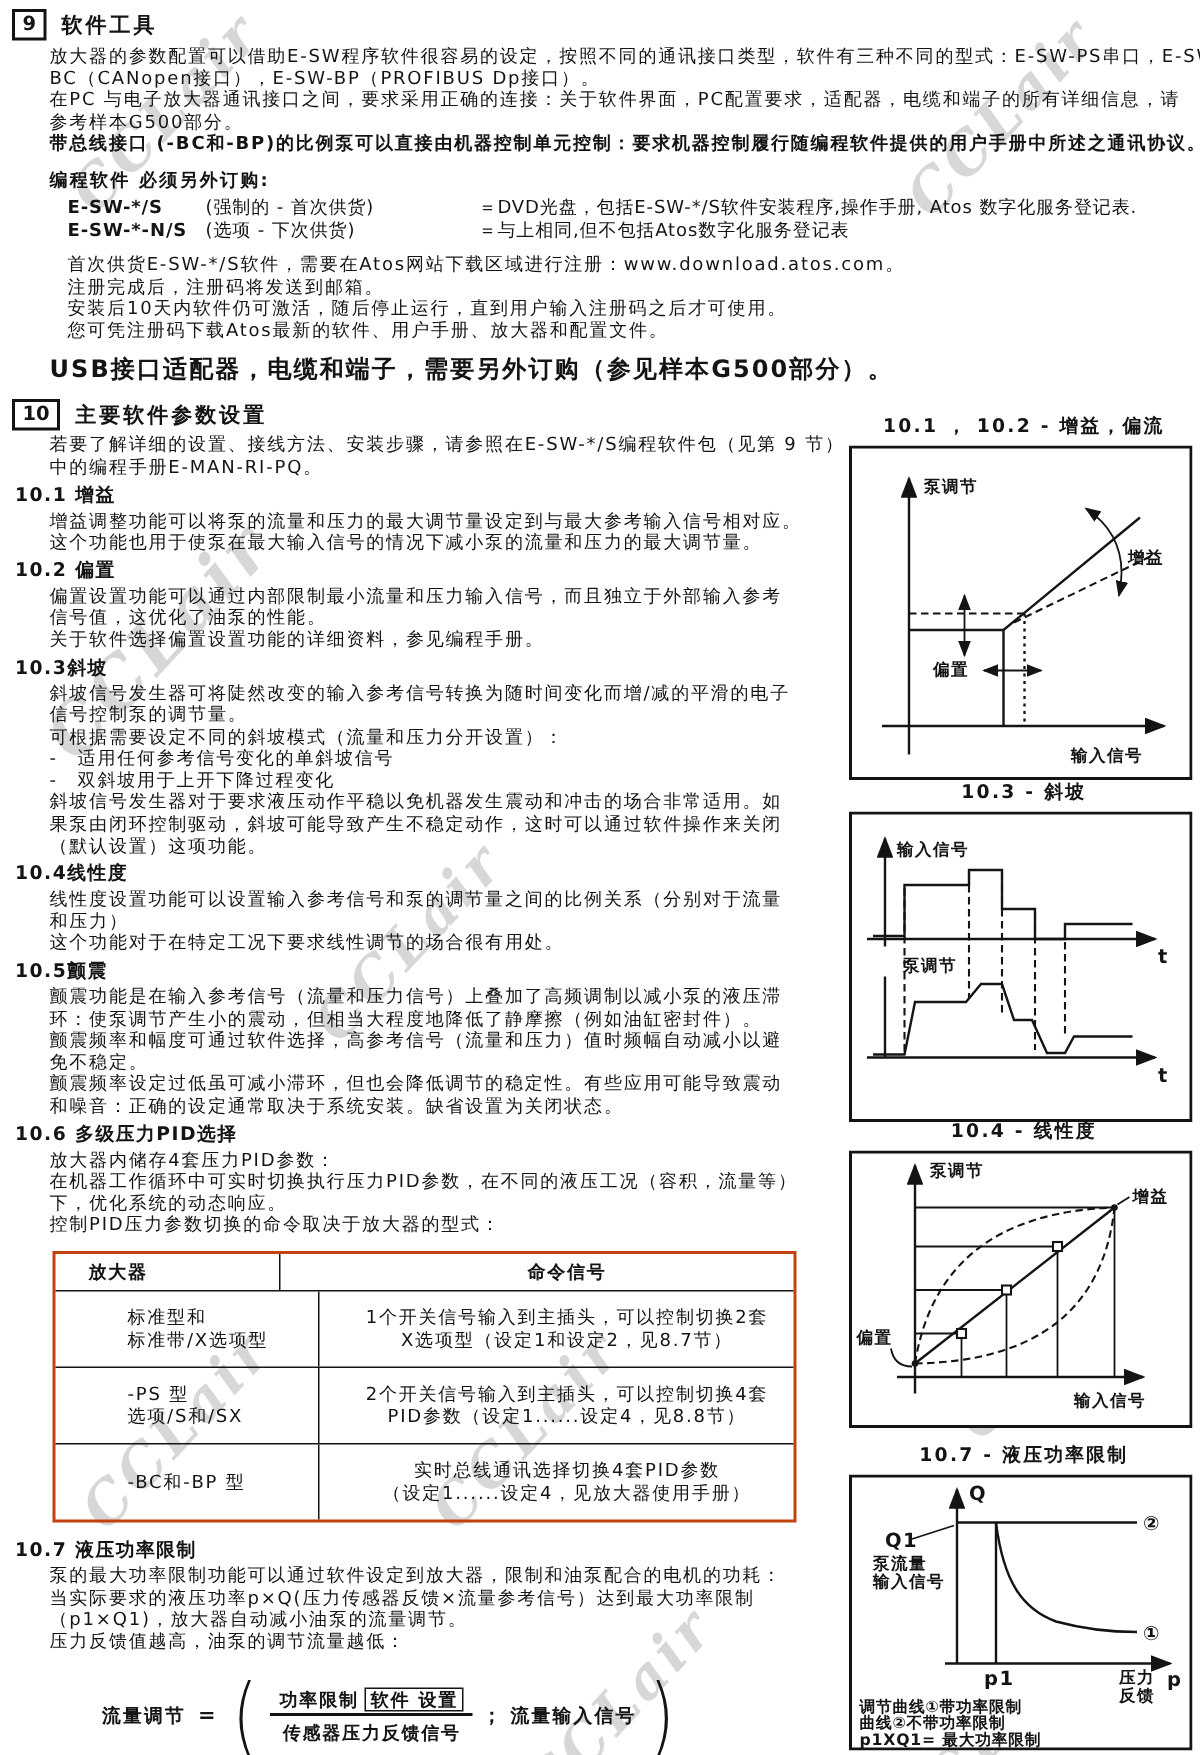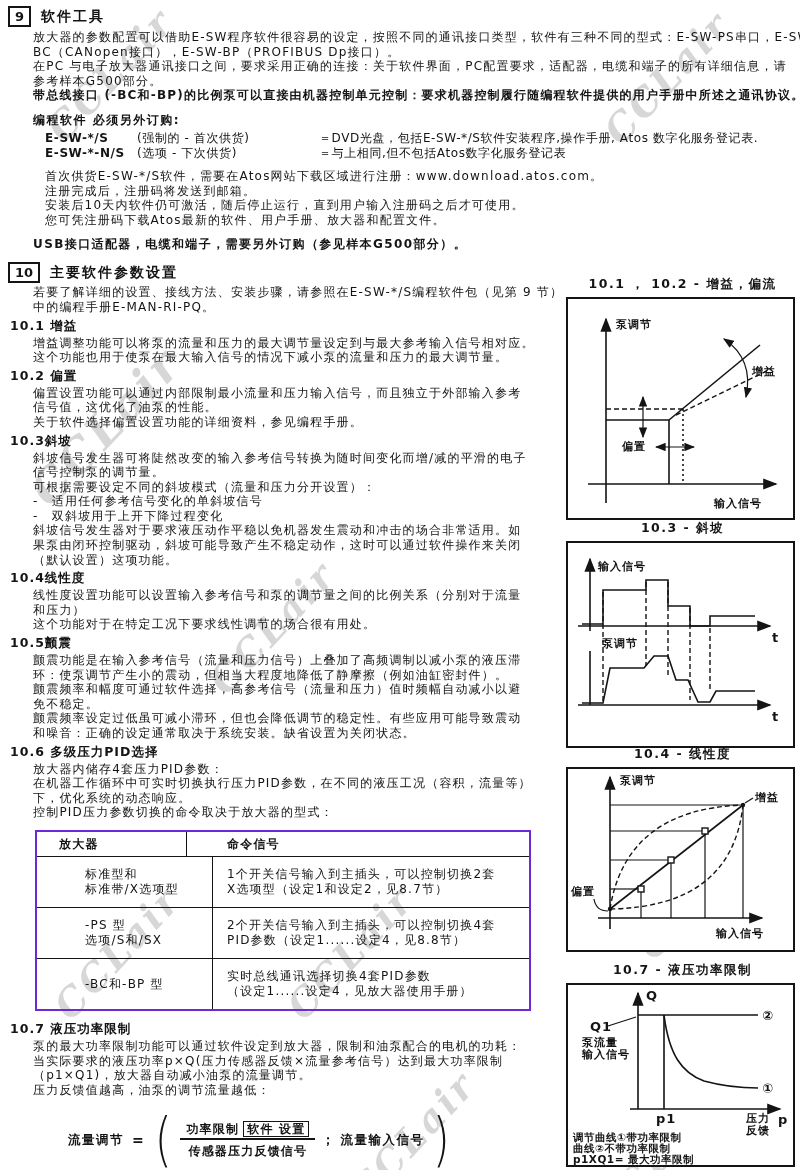--- a/index.html
+++ b/index.html
@@ -13,32 +13,32 @@
   .sec-title{font-weight:bold;font-size:14px;letter-spacing:2px;}
   .line{white-space:nowrap;font-size:12px;line-height:14.6px;letter-spacing:1.2px;}
   .para{margin:3px 0 0 25px;}
   .bold{font-weight:bold;}
   .order-heading{margin:9px 0 2px 25px;font-weight:bold;font-size:12px;letter-spacing:1.5px;}
   .prod-row{display:flex;margin-left:37px;font-size:12px;line-height:15px;letter-spacing:.6px;}
   .prod-model{width:92px;font-weight:bold;}
   .prod-note{width:148px;}
   .prod-desc{flex:1;white-space:nowrap;margin-left:34px;}
   .register{margin:8px 0 0 37px;}
-  .usb-line{margin:9px 0 0 25px;font-weight:bold;font-size:12px;letter-spacing:1.4px;white-space:nowrap;}
+  .usb-line{margin:9px 0 0 25px;font-weight:bold;font-size:16px;letter-spacing:1.4px;white-space:nowrap;}
   .sec10-header{margin-top:9px;}
   .intro{margin:2px 0 0 25px;}
   .sub-head{margin:3px 0 0 2px;font-weight:bold;font-size:12.5px;letter-spacing:1px;}
   .sub-body{margin:1px 0 0 25px;}
   
-  .pid-table{margin:10px 0 0 27px;width:492px;border:2px solid #6d28d9;border-collapse:collapse;}
+  .pid-table{margin:10px 0 0 27px;width:492px;border:2px solid #c2410c;border-collapse:collapse;}
   .pid-row{display:flex;border-top:1.5px solid #141414;}
   .pid-row.first{border-top:none;}
   .cell{display:flex;flex-direction:column;justify-content:center;}
   .c1{width:150px;border-right:1.5px solid #141414;padding:4px 0 4px 22px;box-sizing:border-box;}
-  .c2{flex:1;padding:4px 0 4px 14px;box-sizing:border-box;}
+  .c2{flex:1;padding:4px 0 4px 14px;box-sizing:border-box;text-align:center;}
   .thead .line{font-weight:bold;}
   .thead{height:24px;}
   .r{min-height:50px;padding-left:26px;}
   
   .formula{display:flex;align-items:center;margin:16px 0 0 60px;gap:6px;}
   .f-lhs{font-weight:bold;font-size:12.5px;letter-spacing:1.5px;}
   .f-eq{font-weight:bold;font-size:14px;padding:0 2px;}
   .f-paren{font-size:58px;font-weight:200;line-height:54px;transform:scaleX(.75);}
   .frac{text-align:center;font-size:12px;font-weight:bold;letter-spacing:1.2px;}
   .frac .num{padding:0 6px 3px;}

